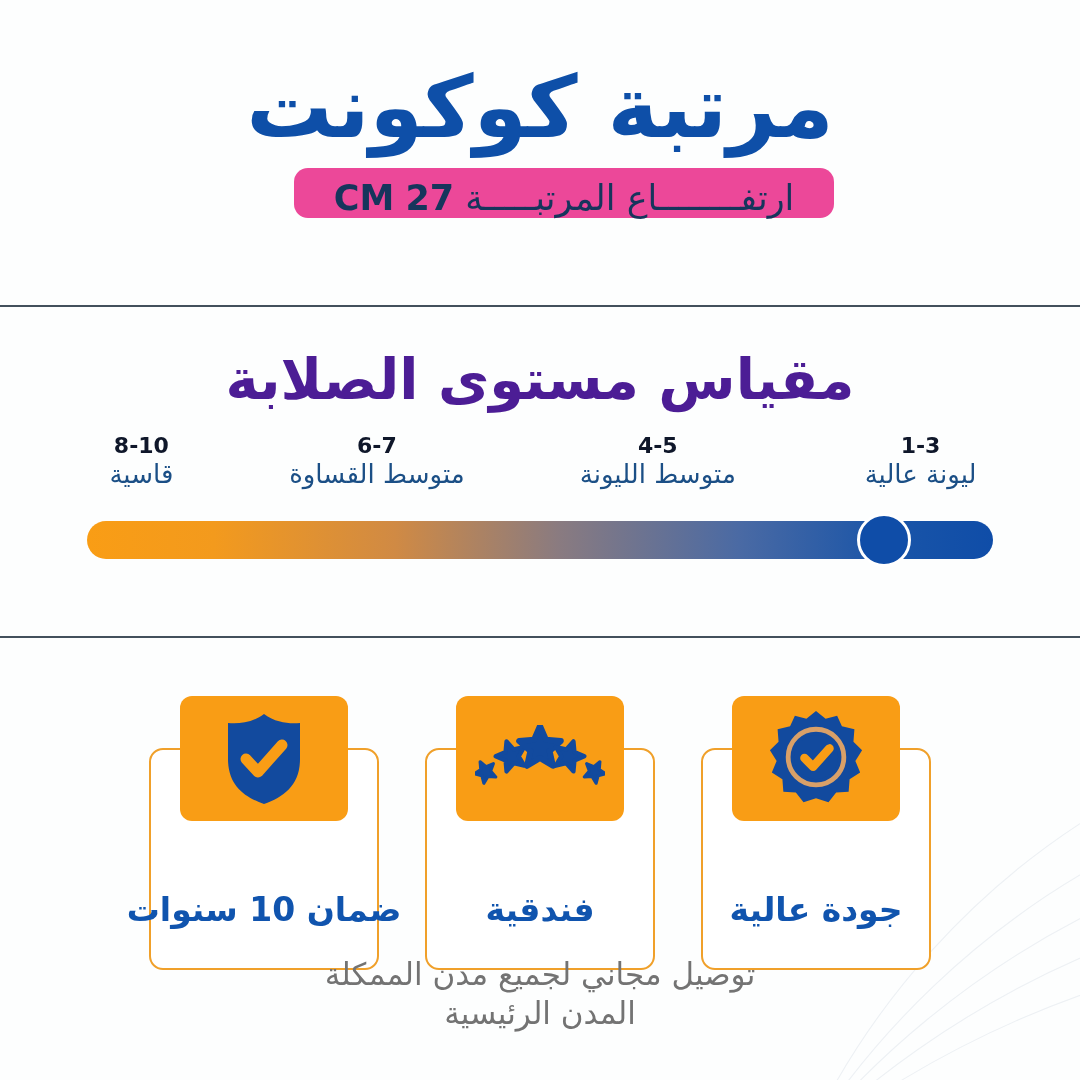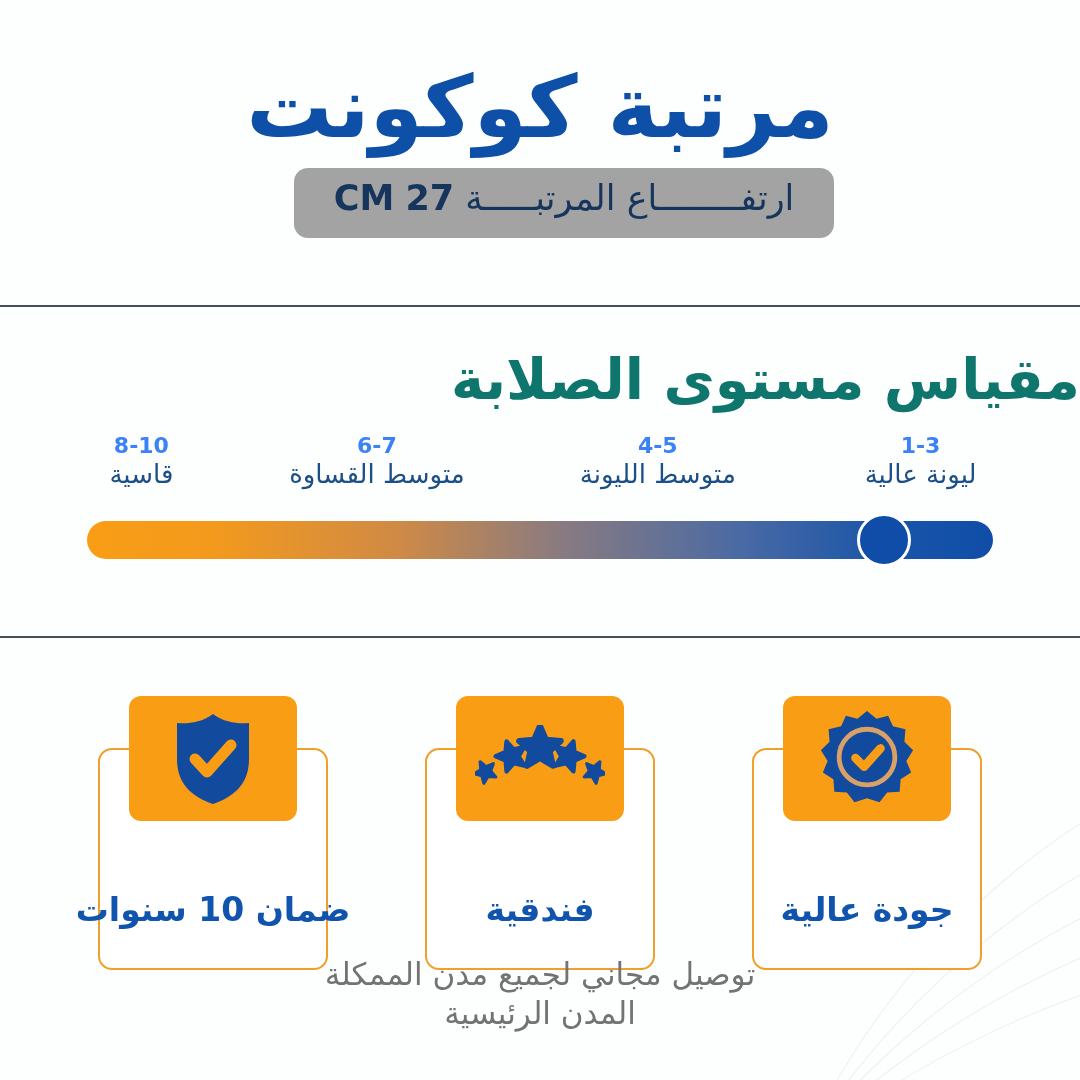--- a/index.html
+++ b/index.html
@@ -58,48 +58,49 @@
     font-size: 86px;
     font-weight: 700;
     color: #0e4fa8;
     letter-spacing: -1px;
     line-height: 1.05;
     white-space: nowrap;
     direction: rtl;
   }
   .hero-badge {
     margin-top: 16px;
-    background: #a3a3a3;
+    background: #ec4899;
     color: #16355c;
     border-radius: 14px;
-    padding: 13px 40px 22px;
+    padding: 13px 40px 2px;
     font-size: 35px;
     font-weight: 400;
     line-height: 1;
     direction: rtl;
     white-space: nowrap;
     margin-left: 48px;
   }
   .hero-badge .cm-num {
     font-weight: 700;
   }
 
   
   .scale-section {
     position: absolute;
     top: 307px; left: 0;
     width: 1080px;
     height: 329px;
     z-index: 2;
   }
   .scale-title {
+    text-align: center;
     margin-top: 42px;
     font-size: 56px;
     font-weight: 700;
-    color: #0f766e;
+    color: #4c1d95;
     direction: rtl;
     line-height: 1.1;
   }
 
   .scale-legend {
     position: relative;
     margin: 22px auto 0;
     width: 906px;
     height: 62px;
     direction: rtl;
@@ -108,21 +109,21 @@
     position: absolute;
     top: 0;
     text-align: center;
     transform: translateX(50%);
     direction: rtl;
     white-space: nowrap;
   }
   .legend-range {
     font-size: 22px;
     font-weight: 700;
-    color: #3b82f6;
+    color: #0f172a;
     line-height: 1.15;
     direction: ltr;
   }
   .legend-label {
     font-size: 26px;
     font-weight: 400;
     color: #1b4f86;
     line-height: 1.2;
     margin-top: 1px;
   }
@@ -169,21 +170,21 @@
     z-index: 2;
   }
   .cards-row {
     position: absolute;
     top: 56px;
     left: 0;
     width: 1080px;
     display: flex;
     flex-direction: row-reverse;
     justify-content: center;
-    gap: 97px;
+    gap: 46px;
   }
   .card {
     position: relative;
     width: 230px;
     height: 222px;
     margin-top: 54px;
     border: 2px solid #f0a02a;
     border-radius: 14px;
     background: #ffffff;
     box-sizing: border-box;

